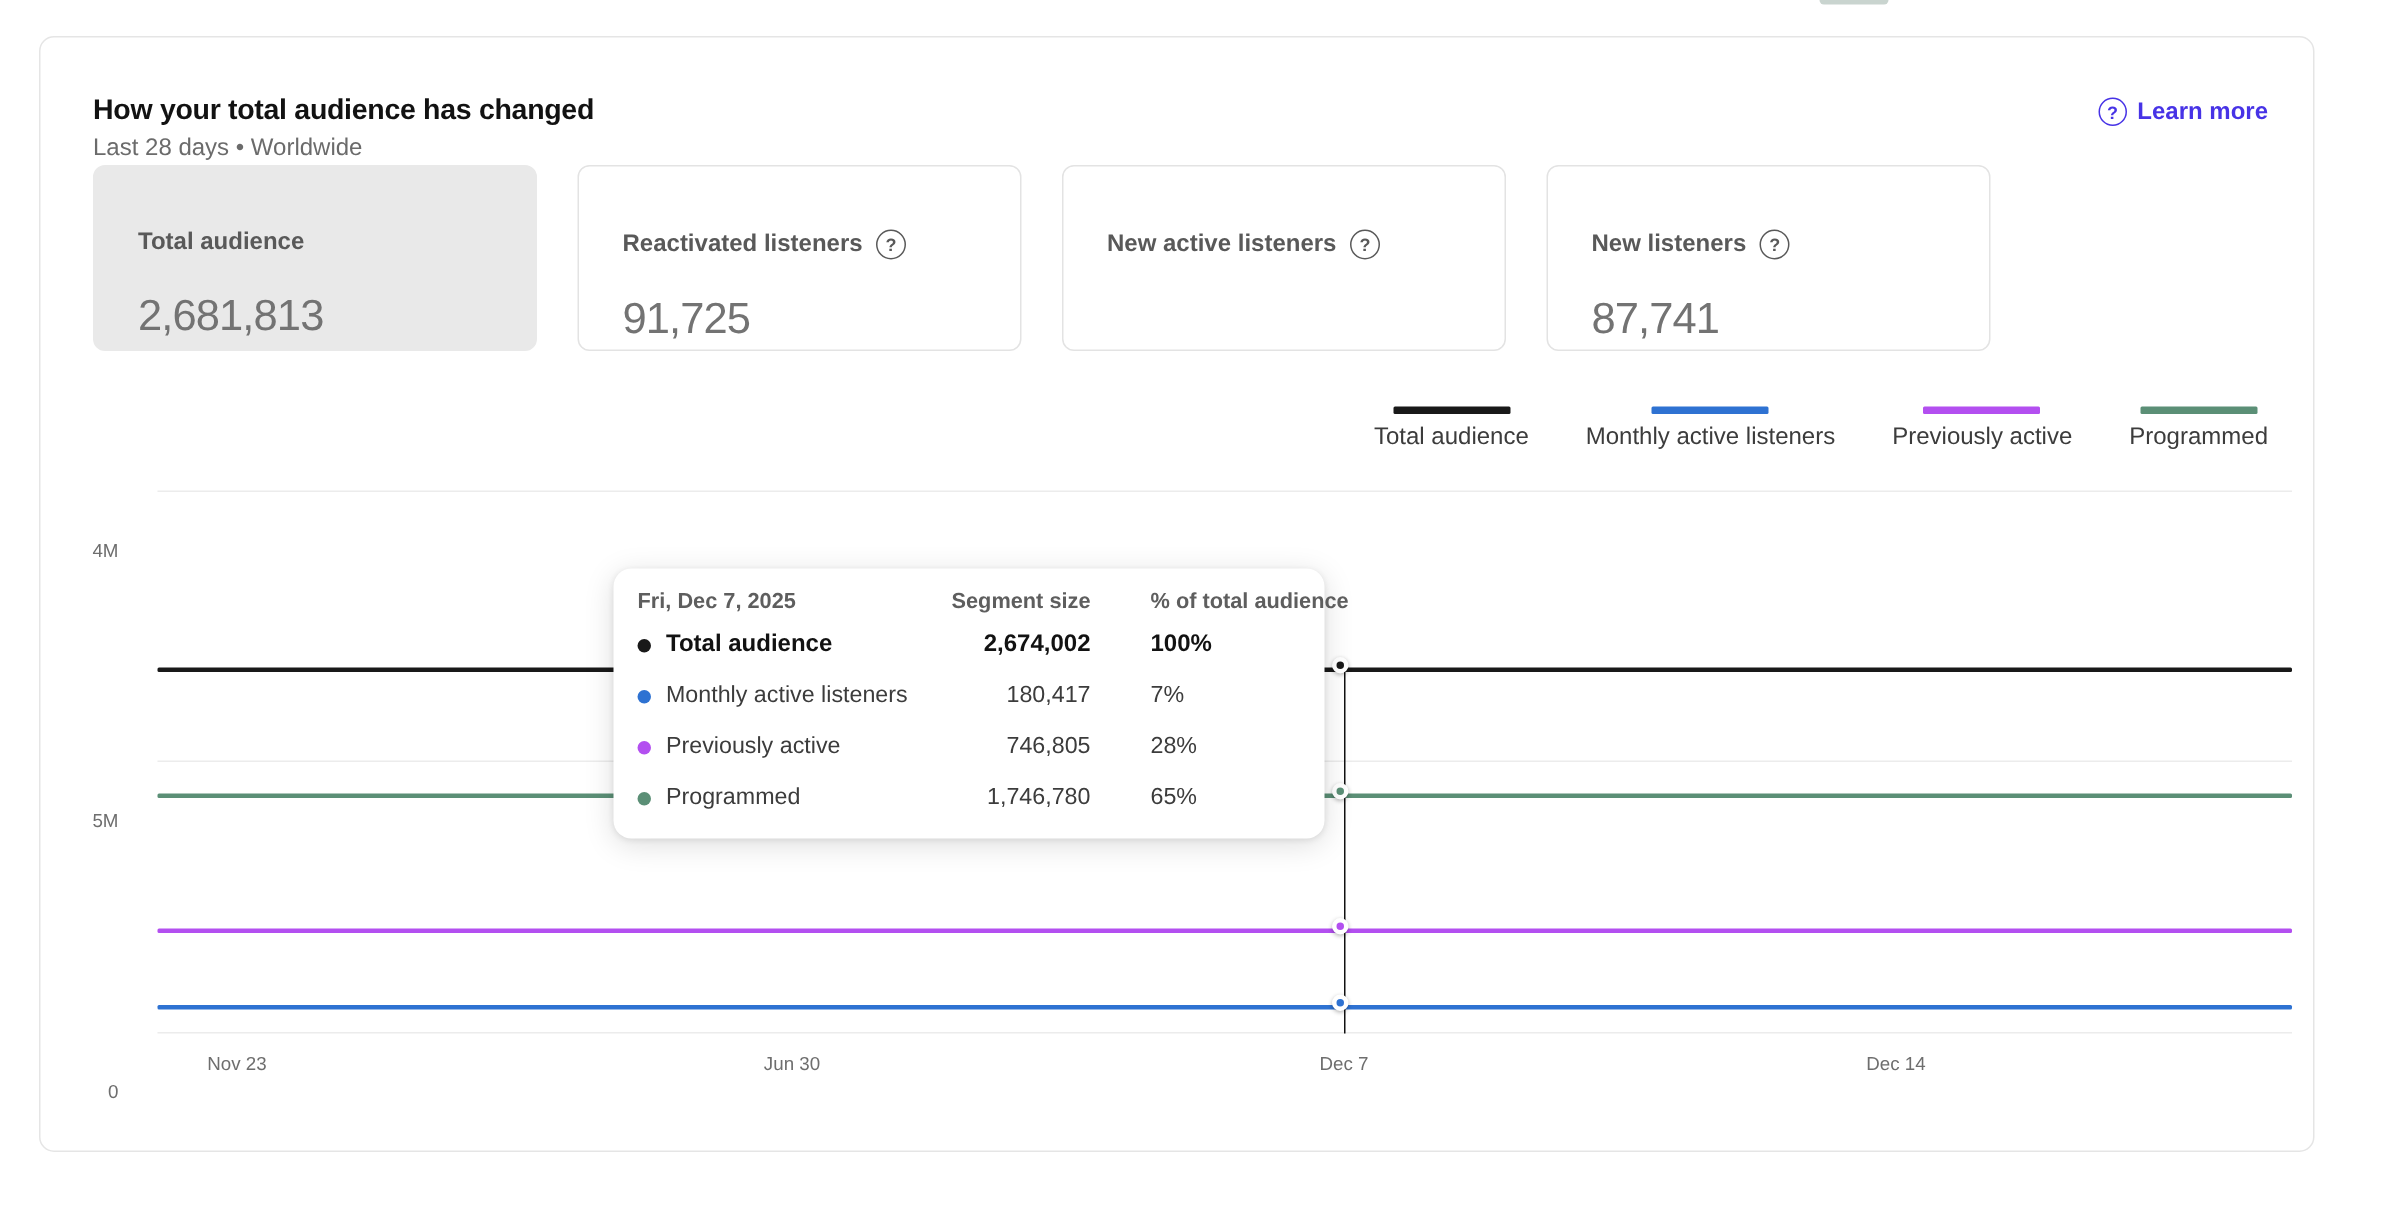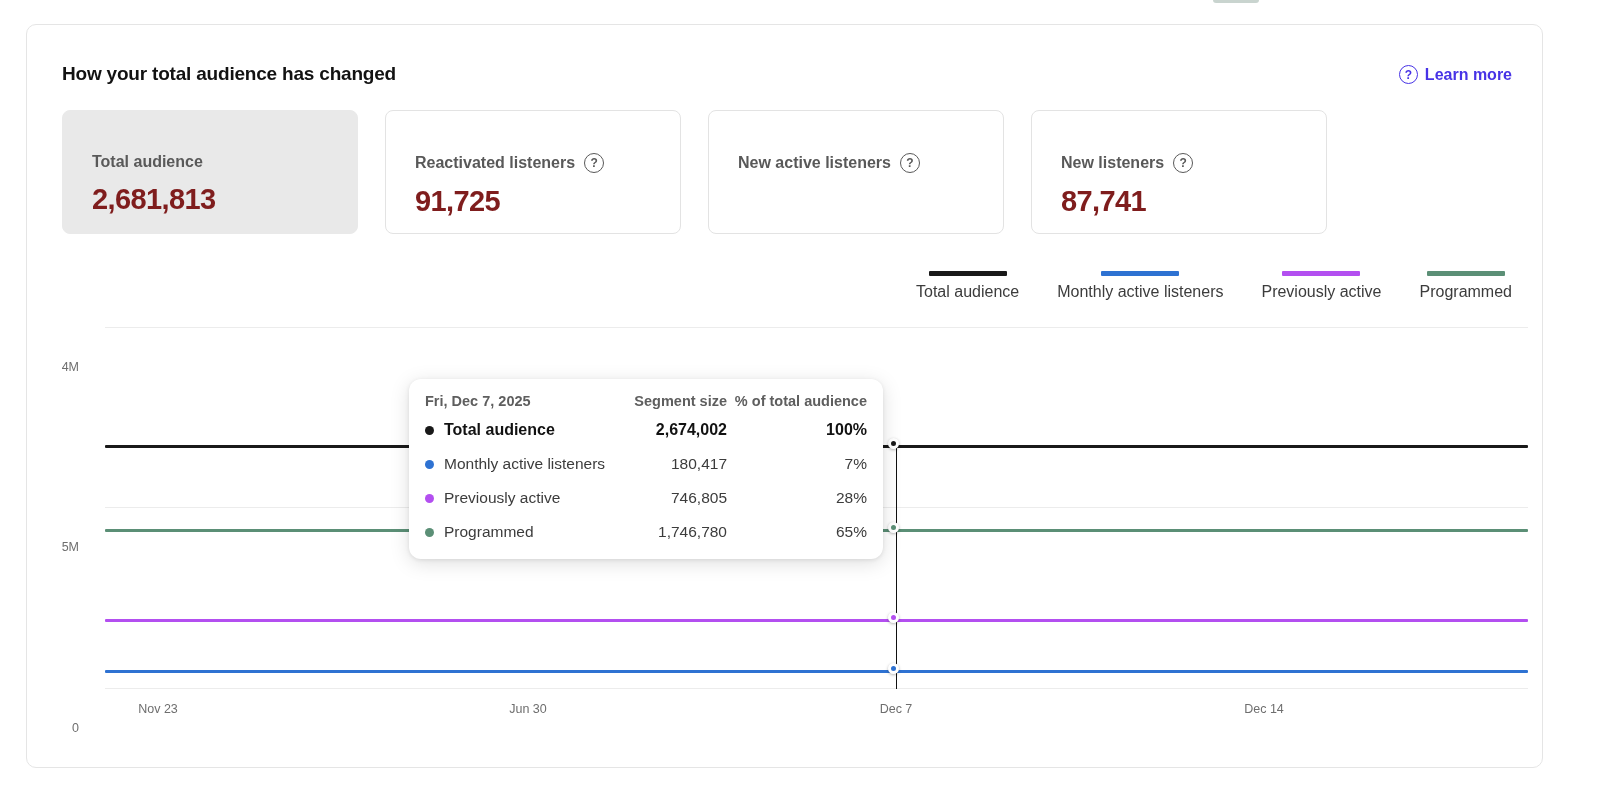--- a/index.html
+++ b/index.html
@@ -23,21 +23,21 @@
            font-size:12px; font-weight:700; line-height:1; }
   .qicon.gray { color:#595959; width:20px; height:20px; font-weight:600; }
 
   
   .cards { position:absolute; left:35px; top:85px; display:flex; gap:27px; }
   .card { width:296px; height:124px; border-radius:8px; background:#fff;
           border:1px solid #E3E3E3; padding:42px 0 0 29px; cursor:pointer; }
   .card.selected { background:#E9E9E9; border-color:#E9E9E9; }
   .card-label-row { display:flex; align-items:center; gap:9px; }
   .card-label { font-size:16px; font-weight:600; color:#595959; white-space:nowrap; }
-  .card-value { margin-top:12px; font-size:29px; font-weight:700; color:#7f1d1d; letter-spacing:-0.6px; }
+  .card-value { margin-top:24px; font-size:29px; font-weight:400; color:#737373; letter-spacing:-0.6px; }
 
   
   .legend { position:absolute; right:30px; top:246px; display:flex; gap:38px; }
   .legend-item { display:flex; flex-direction:column; align-items:center; cursor:pointer; }
   .legend-swatch { width:78px; height:5px; border-radius:1px; margin-bottom:7px; }
   .legend-label { font-size:16px; color:#3C3C3C; white-space:nowrap; }
 
   
   .chart { position:absolute; inset:0; }
   .gridline { position:absolute; left:78px; width:1423px; height:1px; background:#ECECEC; }
@@ -52,33 +52,34 @@
 
   
   .tooltip { position:absolute; left:382px; top:354px; width:474px; background:#fff;
              border-radius:12px; padding:14px 16px 10px 16px; z-index:5;
              box-shadow:0 4px 20px rgba(0,0,0,.13), 0 1px 4px rgba(0,0,0,.09); }
   .tt-head { display:flex; align-items:center; font-size:14.5px; font-weight:600;
              color:#5E5E5E; margin-bottom:4px; }
   .tt-row { display:flex; align-items:center; height:34px; font-size:15.5px; color:#3C3C3C; }
   .c-name { flex:1; display:flex; align-items:center; gap:10px; white-space:nowrap; }
   .c-size { width:110px; text-align:right; white-space:nowrap; }
-  .c-pct  { width:140px; text-align:right; white-space:nowrap; }
+  .c-pct  { width:140px; white-space:nowrap;padding-left:40px; }
   .tt-dot { width:9px; height:9px; border-radius:50%; flex:none; }
   .tt-row.primary { font-weight:700; font-size:16px; color:#121212; }
 </style>
 </head>
 <body>
 
 <div class="cutoff"></div>
 
 <div class="panel">
 
   <div class="hdr">
     <h2>How your total audience has changed</h2>
+    <div class="sub">Last 28 days • Worldwide</div>
   </div>
 
   <a class="learn">
     <span class="qicon">?</span>
     <span>Learn more</span>
   </a>
 
   <div class="cards">
     <div class="card selected">
       <div class="card-label-row">

